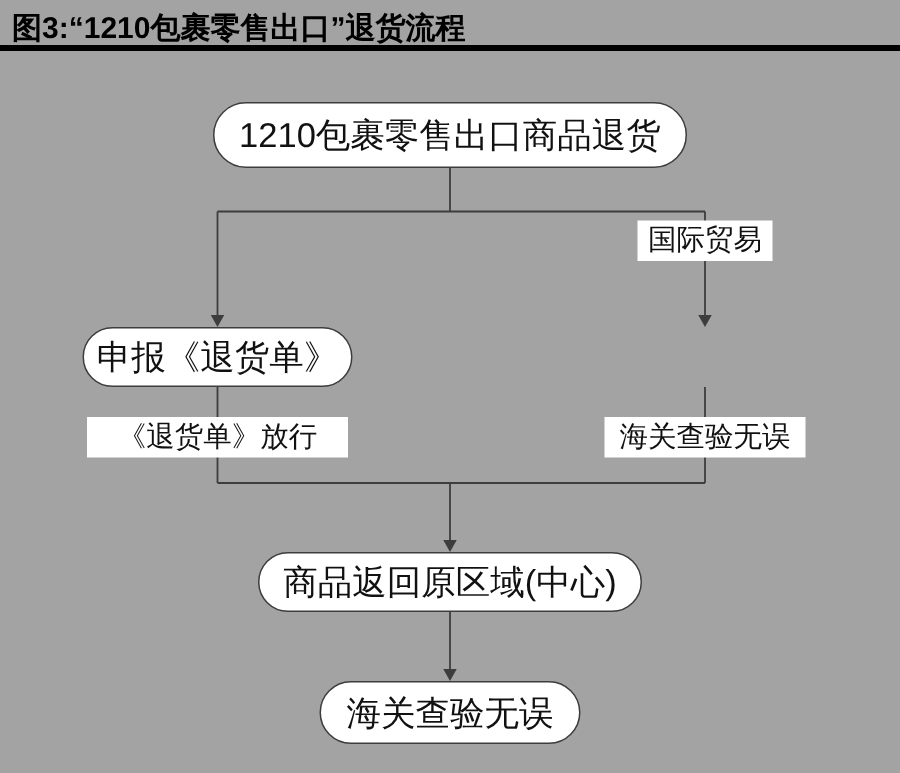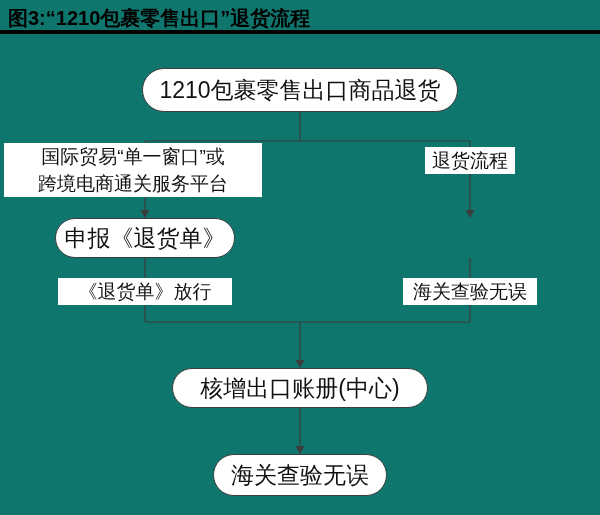--- a/index.html
+++ b/index.html
@@ -2,21 +2,21 @@
 <html><head>
 <meta charset="utf-8">
 <style>
   * { margin: 0; padding: 0; box-sizing: border-box; }
   html, body { background: #ffffff; }
   body {
     width: 600px; height: 515px;
     font-family: "Liberation Sans", "DejaVu Sans", sans-serif;
     color: #111111;
   }
-  .page { position: relative; width: 600px; height: 515px; background: #0f766e; overflow: hidden; }
+  .page { position: relative; width: 600px; height: 515px; background: #a3a3a3; overflow: hidden; }
 
   .figure-title {
     position: absolute; left: 8px; top: 5px;
     font-size: 20px; font-weight: 700; color: #000000;
     white-space: nowrap;
   }
   .title-rule {
     position: absolute; left: 0; top: 30px; width: 600px; height: 4px;
     background: #000000;
   }
@@ -64,26 +64,22 @@
       <path d="M300 408 V447"></path>
     </g>
     <g fill="#3d3d3d">
       <polygon points="140.5,210 149.5,210 145,218"></polygon>
       <polygon points="465.5,210 474.5,210 470,218"></polygon>
       <polygon points="295.5,360 304.5,360 300,368"></polygon>
       <polygon points="295.5,446 304.5,446 300,454"></polygon>
     </g>
   </svg>
 
-  <div class="elabel" id="label-platform">
-    <div>国际贸易“单一窗口”或</div>
-    <div>跨境电商通关服务平台</div>
-  </div>
-  <div class="elabel" id="label-storage">退货流程</div>
+  <div class="elabel" id="label-storage">国际贸易</div>
   <div class="elabel" id="label-release">《退货单》放行</div>
   <div class="elabel" id="label-inspect">海关查验无误</div>
 
   <div class="node" id="node-start">1210包裹零售出口商品退货</div>
   <div class="node" id="node-declare">申报《退货单》</div>
-  <div class="node" id="node-return">核增出口账册(中心)</div>
+  <div class="node" id="node-return">商品返回原区域(中心)</div>
   <div class="node" id="node-ledger">海关查验无误</div>
 
 </div>
 
 </body></html>

